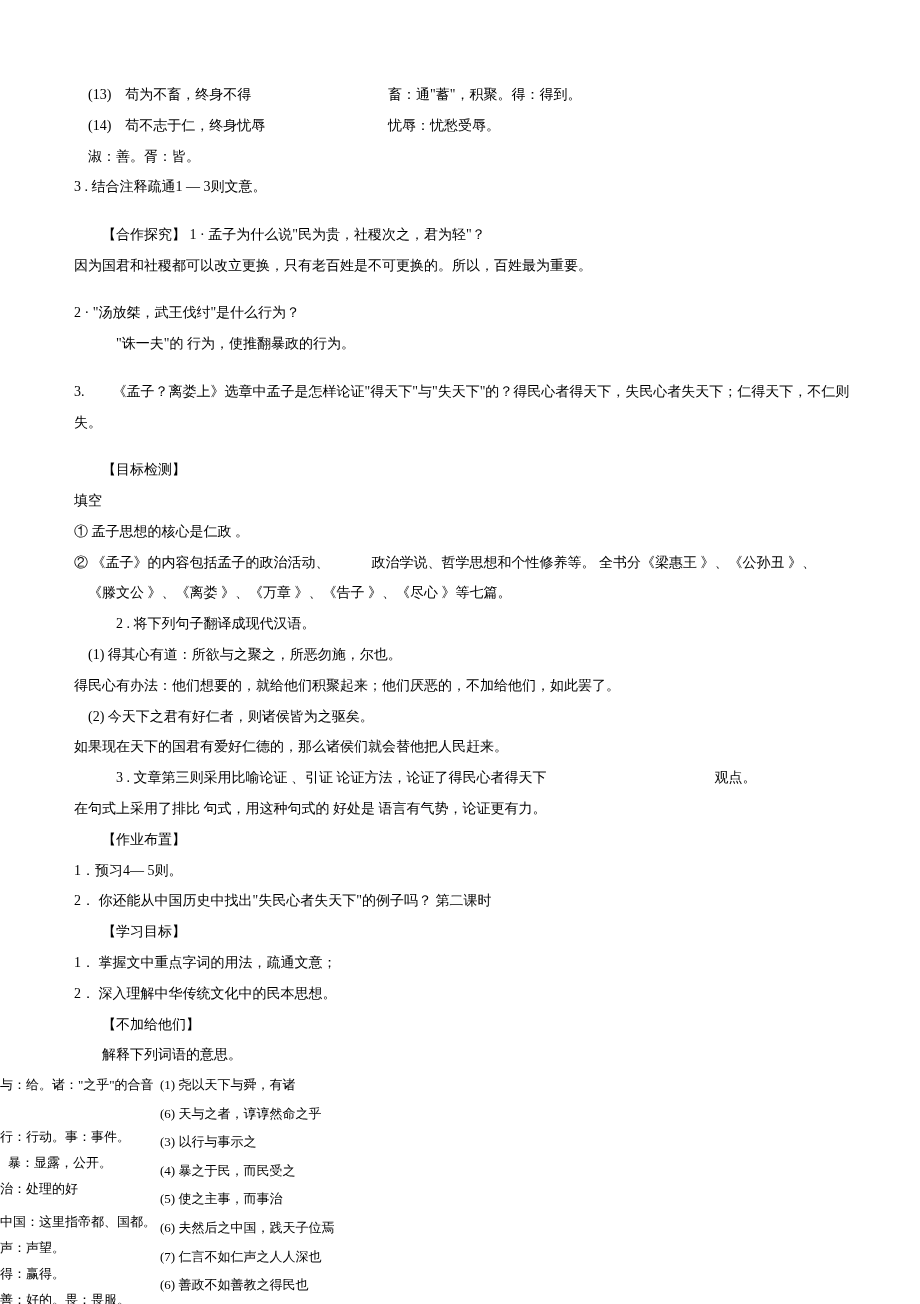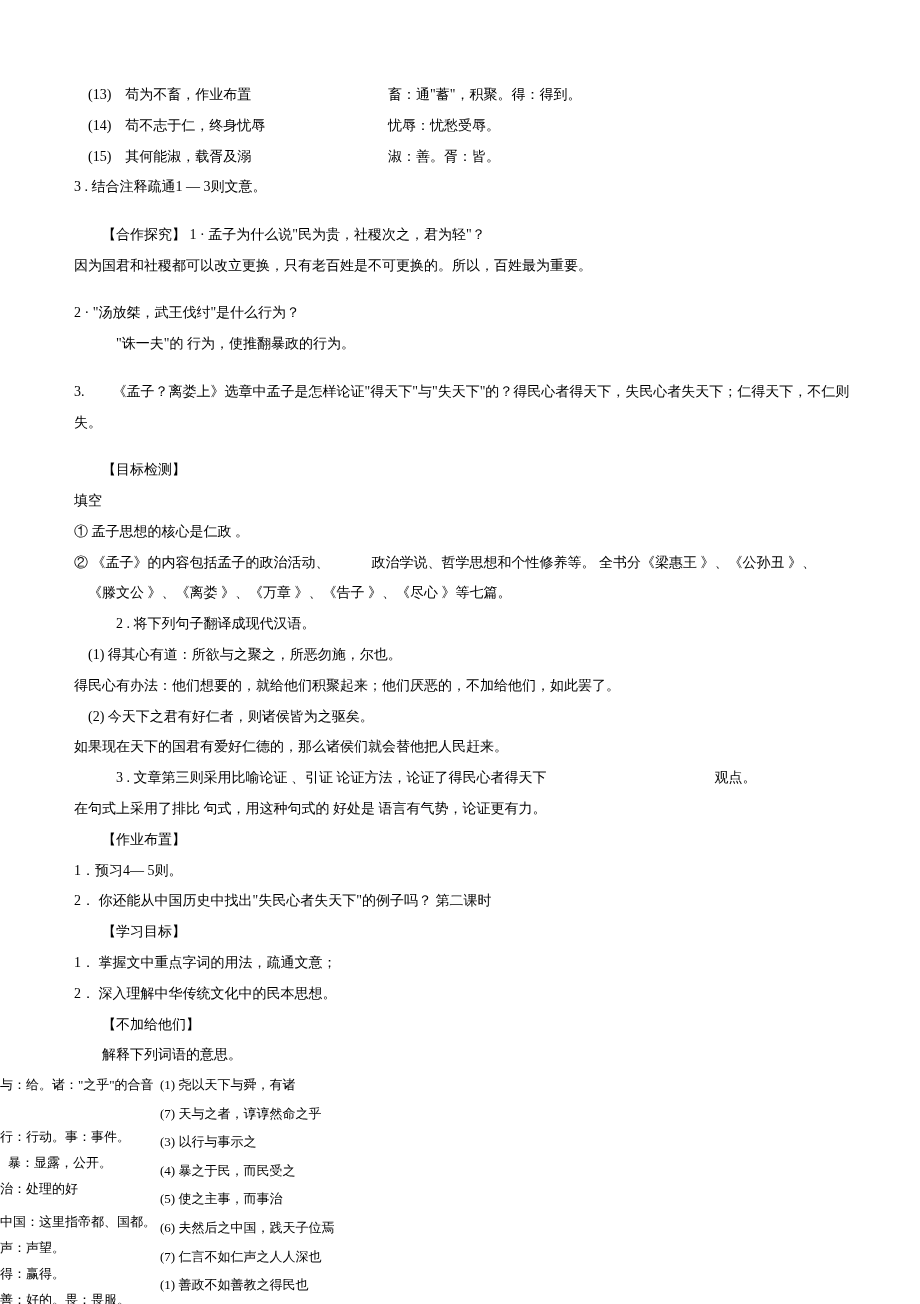--- a/index.html
+++ b/index.html
@@ -42,29 +42,28 @@
     .l9 { top: 16.5em; }
     .overlap-right {
       padding-left: 100px;
       font-size: 13px;
     }
   </style>
 </head>
 <body>
 
 <div class="flex-line indent-1">
-  <span class="col-a"><span>(13)</span>　<span>苟为不畜，作业布置</span></span>
+  <span class="col-a"><span>(13)</span>　<span>苟为不畜，终身不得</span></span>
   <span class="col-b">畜：通"蓄"，积聚。得：得到。</span>
 </div>
 <div class="flex-line indent-1">
   <span class="col-a"><span>(14)</span>　<span>苟不志于仁，终身忧辱</span></span>
   <span class="col-b">忧辱：忧愁受辱。</span>
 </div>
 <div class="flex-line indent-1">
-  <span class="col-a"><span>(15)</span>　<span>其何能淑，载胥及溺</span></span>
   <span class="col-b">淑：善。胥：皆。</span>
 </div>
 
 <div class="line indent-05">3 . 结合注释疏通1 — 3则文意。</div>
 
 <div class="line indent-2 section-gap">【合作探究】 1 · 孟子为什么说"民为贵，社稷次之，君为轻"？</div>
 <div class="line indent-05">因为国君和社稷都可以改立更换，只有老百姓是不可更换的。所以，百姓最为重要。</div>
 
 <div class="line indent-05 section-gap">2 · "汤放桀，武王伐纣"是什么行为？</div>
 <div class="line indent-3">"诛一夫"的 行为，使推翻暴政的行为。</div>
@@ -106,21 +105,21 @@
   <div class="overlap-left l1">与：给。诸："之乎"的合音</div>
   <div class="overlap-left l3">行：行动。事：事件。</div>
   <div class="overlap-left l4">暴：显露，公开。</div>
   <div class="overlap-left l5">治：处理的好</div>
   <div class="overlap-left l6">中国：这里指帝都、国都。</div>
   <div class="overlap-left l7">声：声望。</div>
   <div class="overlap-left l8">得：赢得。</div>
   <div class="overlap-left l9">善：好的。畏：畏服。</div>
 
   <div class="overlap-right">(1) 尧以天下与舜，有诸</div>
-  <div class="overlap-right">(7) 天与之者，谆谆然命之乎</div>
+  <div class="overlap-right">(6) 天与之者，谆谆然命之乎</div>
   <div class="overlap-right">(3) 以行与事示之</div>
   <div class="overlap-right">(4) 暴之于民，而民受之</div>
   <div class="overlap-right">(5) 使之主事，而事治</div>
   <div class="overlap-right">(6) 夫然后之中国，践天子位焉</div>
   <div class="overlap-right">(7) 仁言不如仁声之人人深也</div>
-  <div class="overlap-right">(1) 善政不如善教之得民也</div>
+  <div class="overlap-right">(6) 善政不如善教之得民也</div>
   <div class="overlap-right">(9) 善政，民畏之</div>
 </div>
 
 </body></html>

